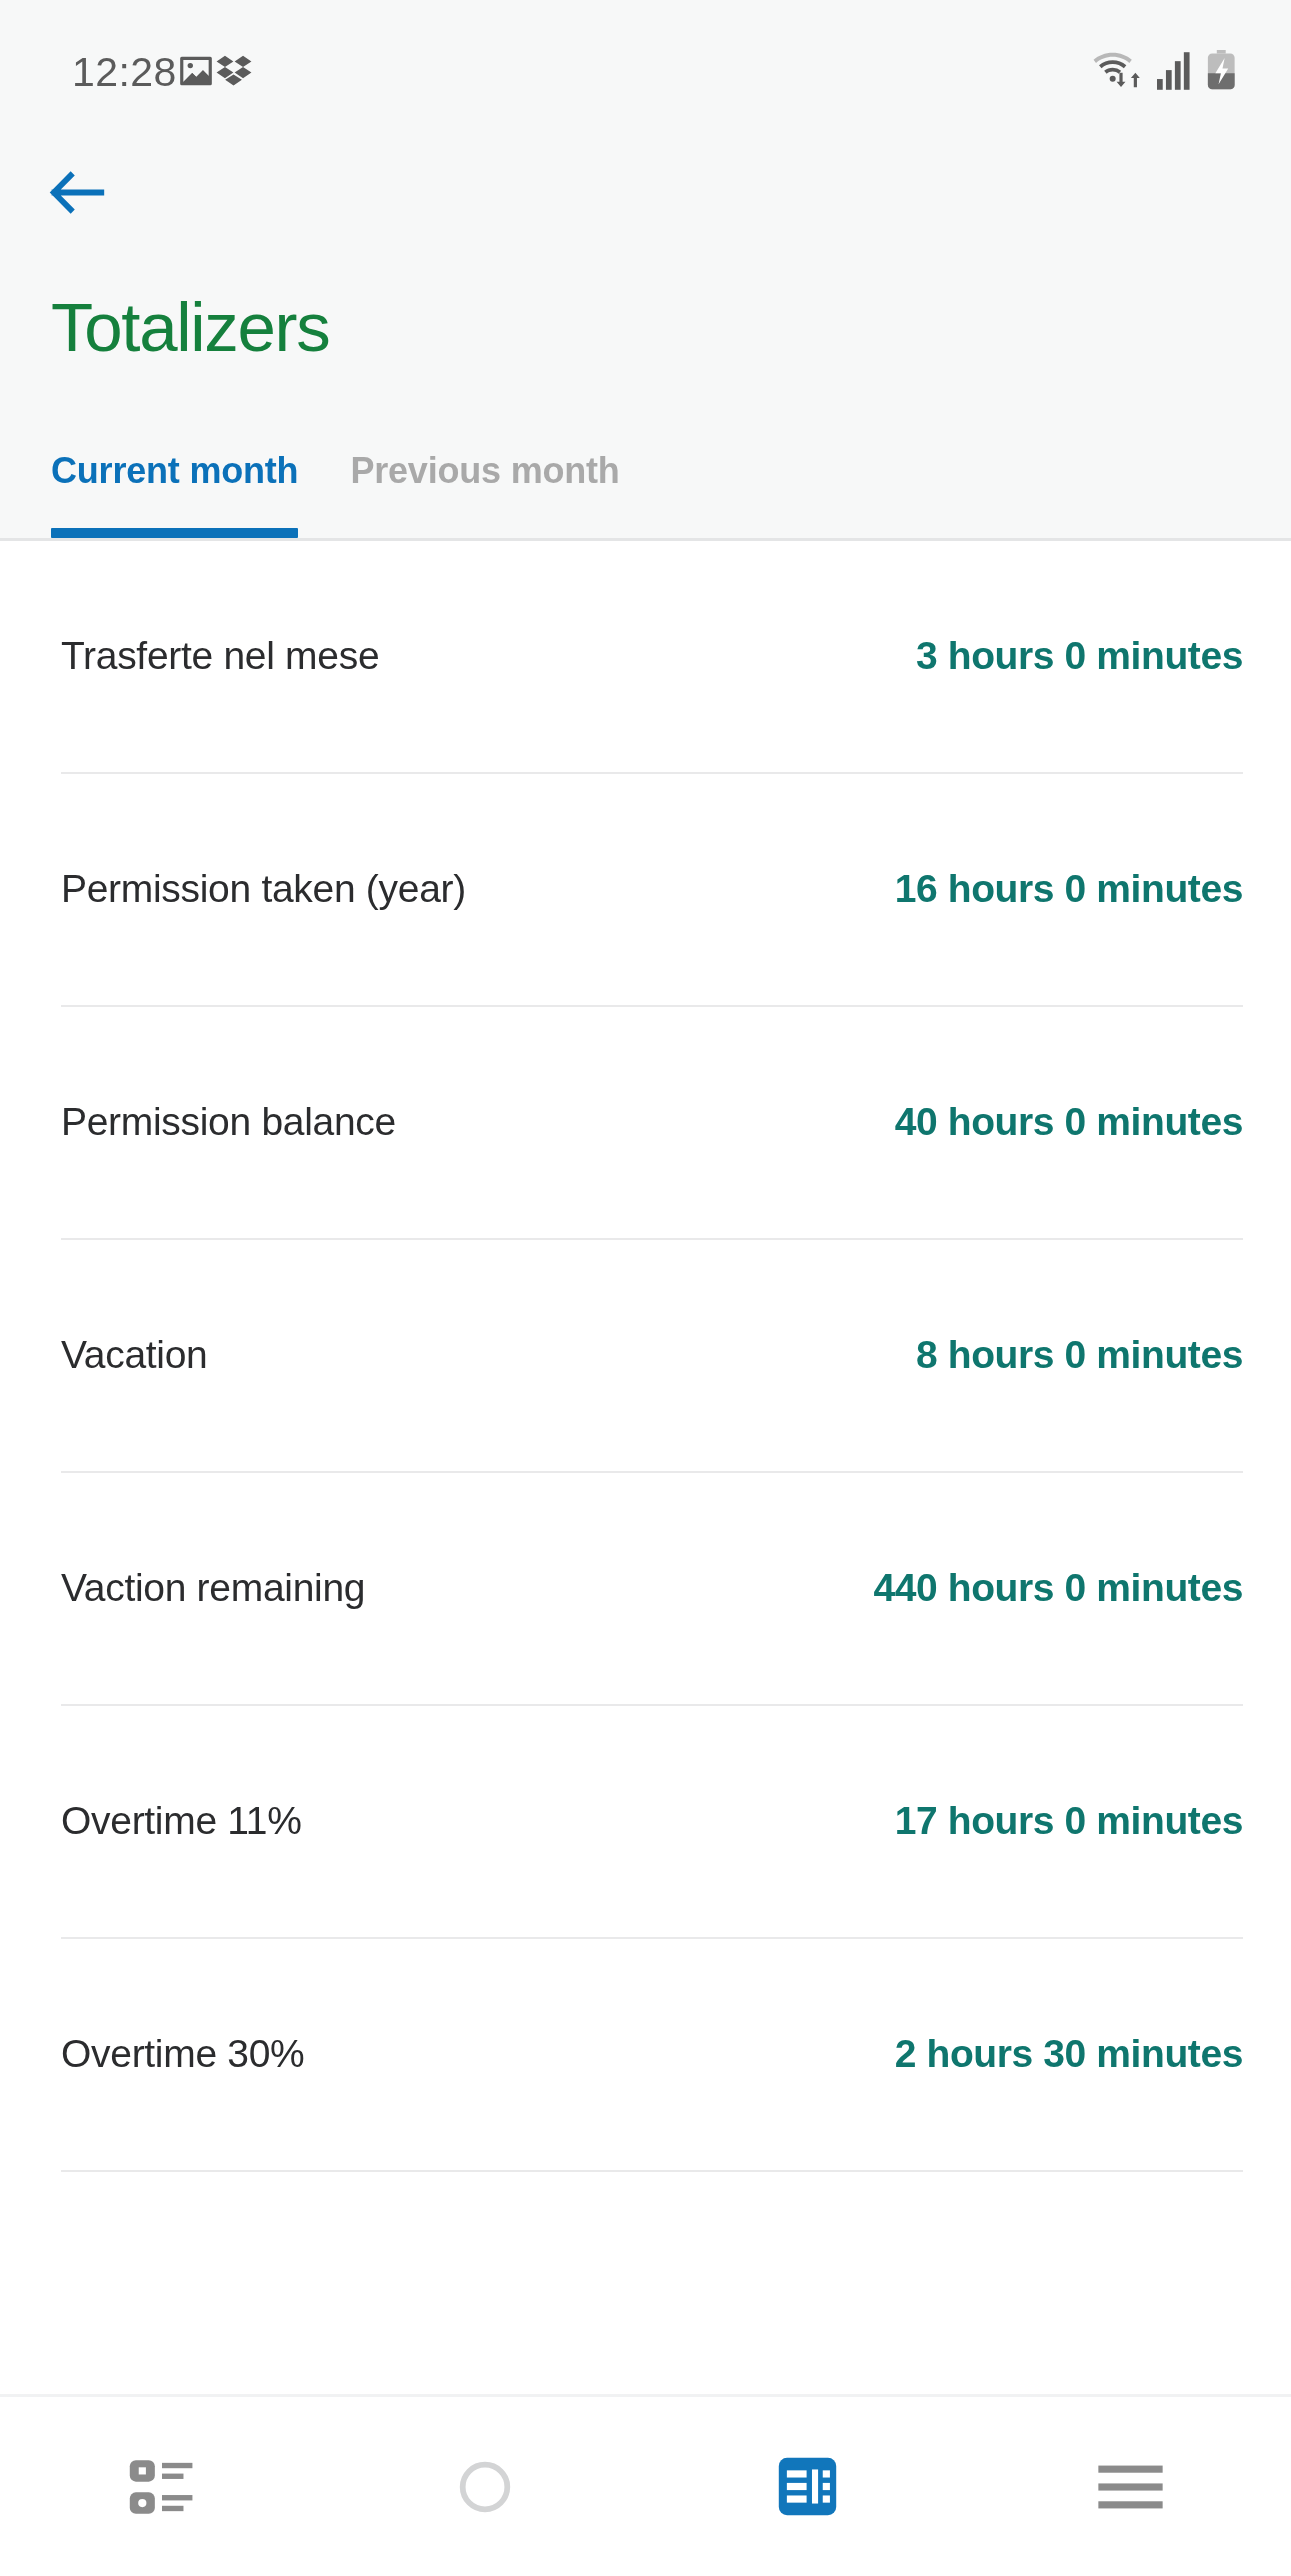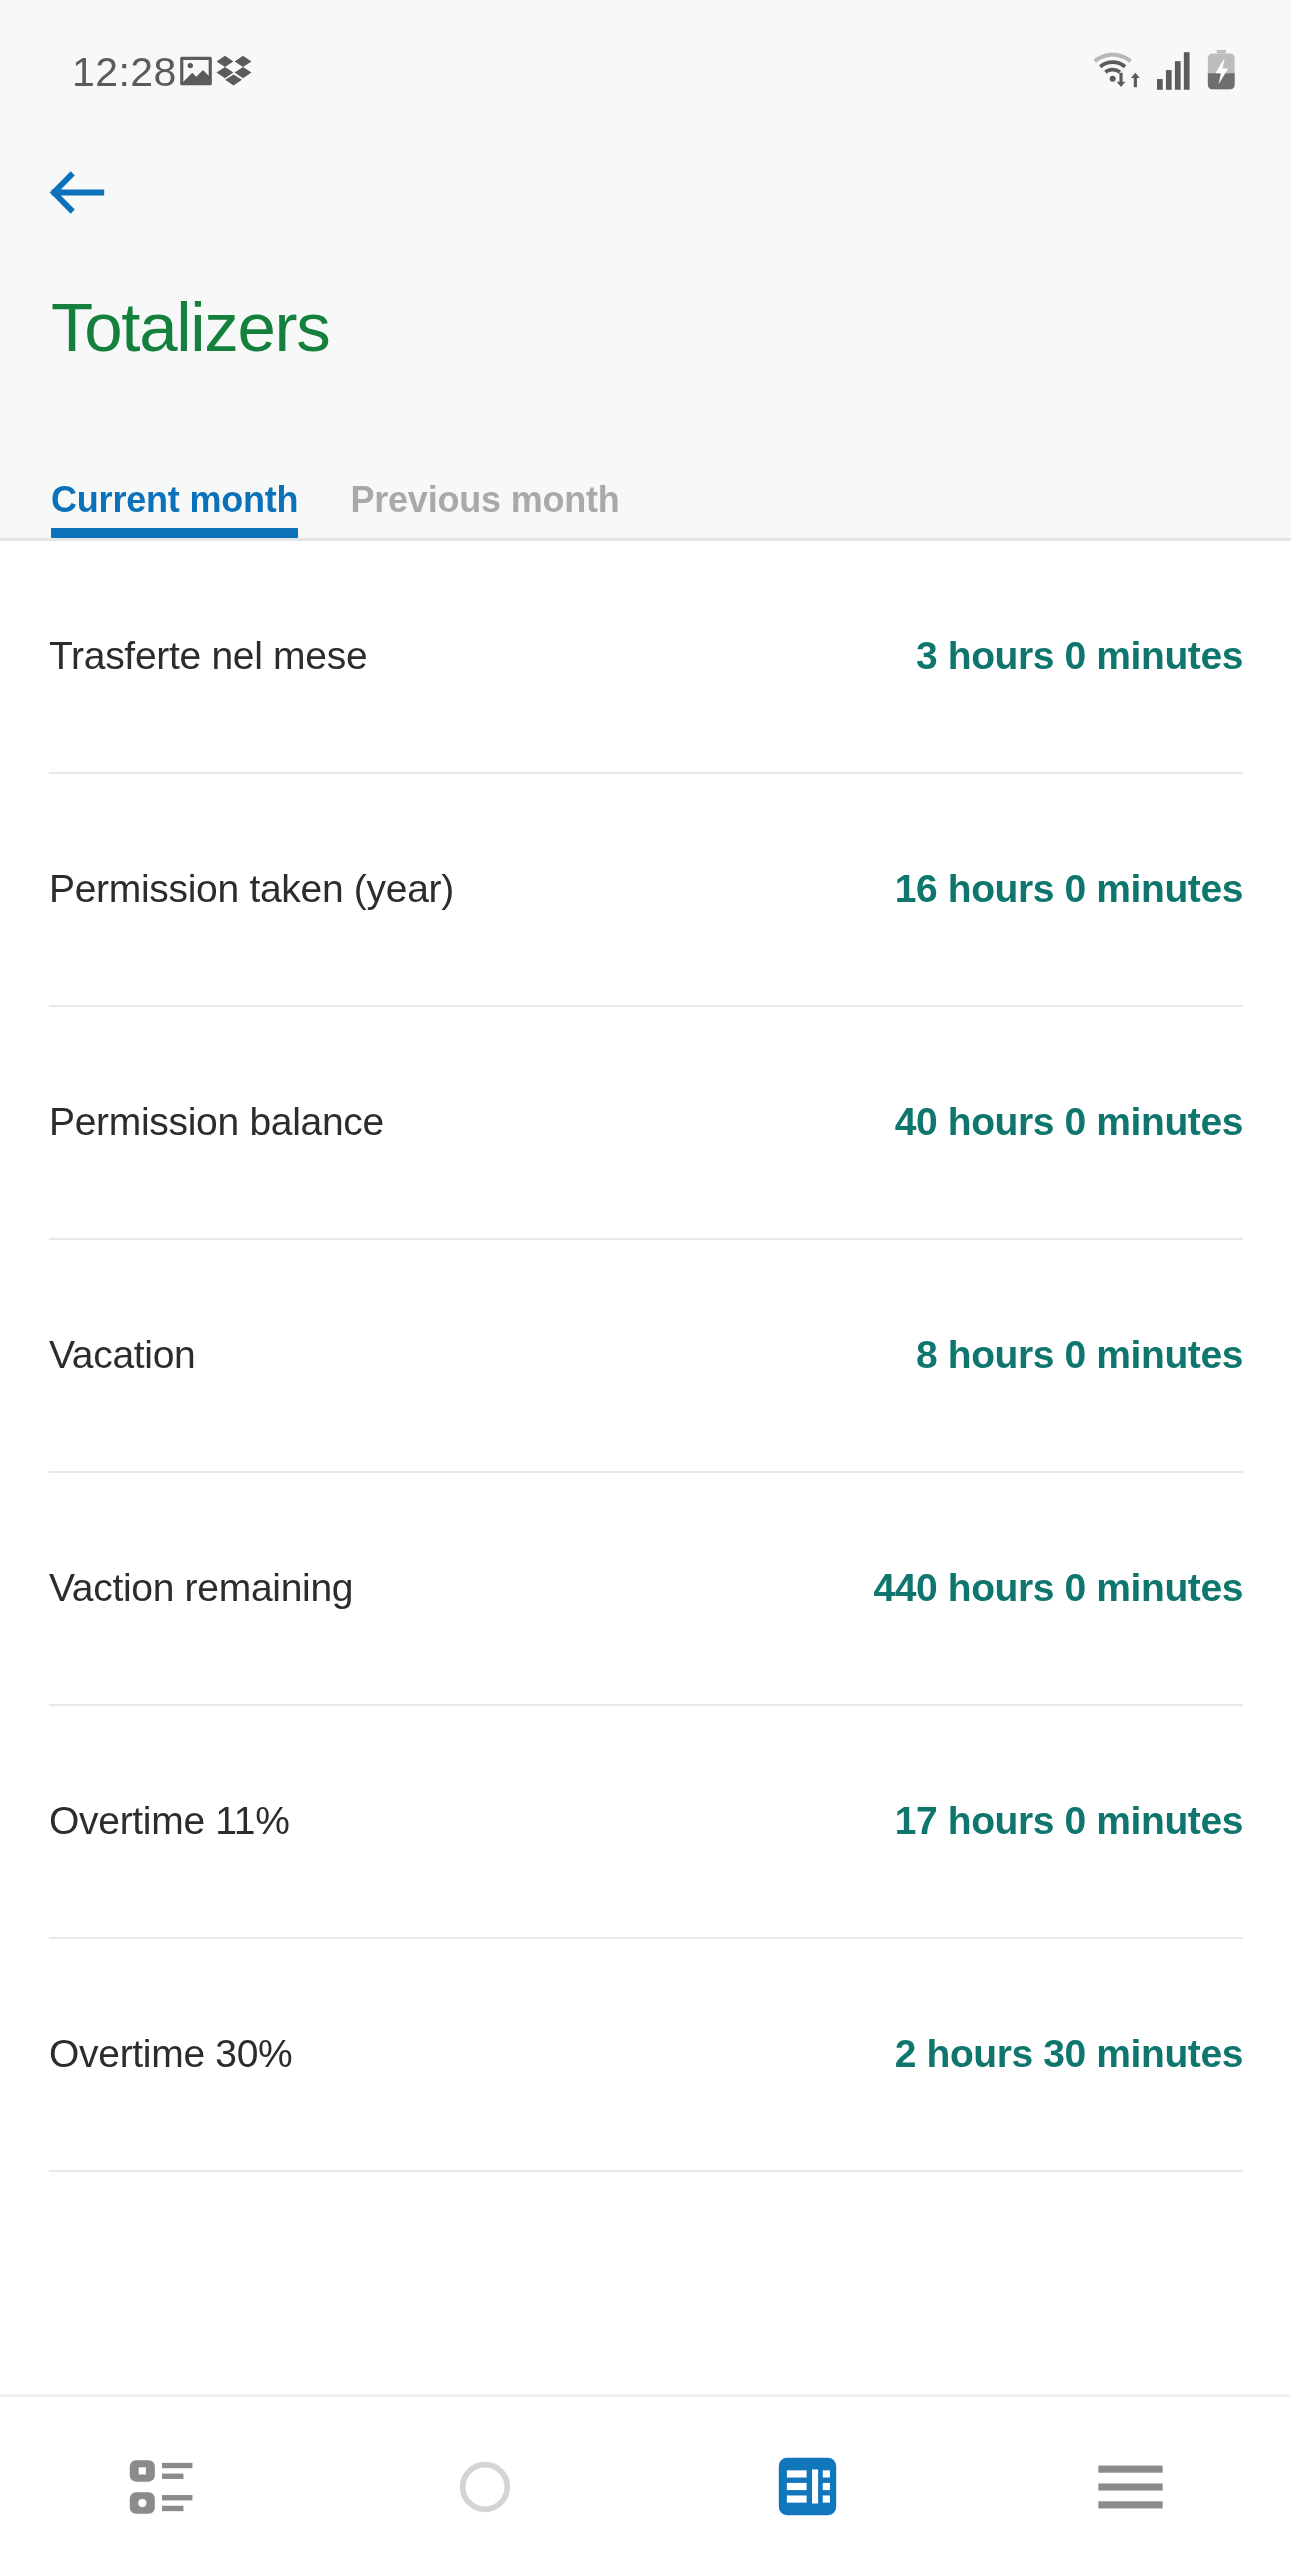--- a/index.html
+++ b/index.html
@@ -86,21 +86,21 @@
     align-items: flex-end;
     margin-top: 79px;
     height: 97px;
     position: relative;
   }
   .tab {
     position: relative;
     font-size: 36px;
     font-weight: bold;
     letter-spacing: -0.2px;
-    padding-bottom: 17px;
+    padding-bottom: 46px;
     cursor: pointer;
     white-space: nowrap;
   }
   .tab.active { color: #0b71b9; }
   .tab.inactive { color: #a9a9a9; margin-left: 52px; }
   .tab.active::after {
     content: "";
     position: absolute;
     left: 0; right: 0; bottom: 0;
     height: 10px;
@@ -119,20 +119,21 @@
     background: #ffffff;
     padding: 0 49px;
     overflow: hidden;
   }
   .row {
     display: flex;
     align-items: center;
     justify-content: space-between;
     height: 233px;
     border-bottom: 2.7px solid #e9e9ea;
+    margin-left: 12px;
   }
   .row:last-child { border-bottom: 2.7px solid #e9e9ea; }
   .row-label {
     font-size: 39px;
     color: #2b2c2e;
     font-weight: 400;
     letter-spacing: -0.3px;
     white-space: nowrap;
   }
   .row-value {

